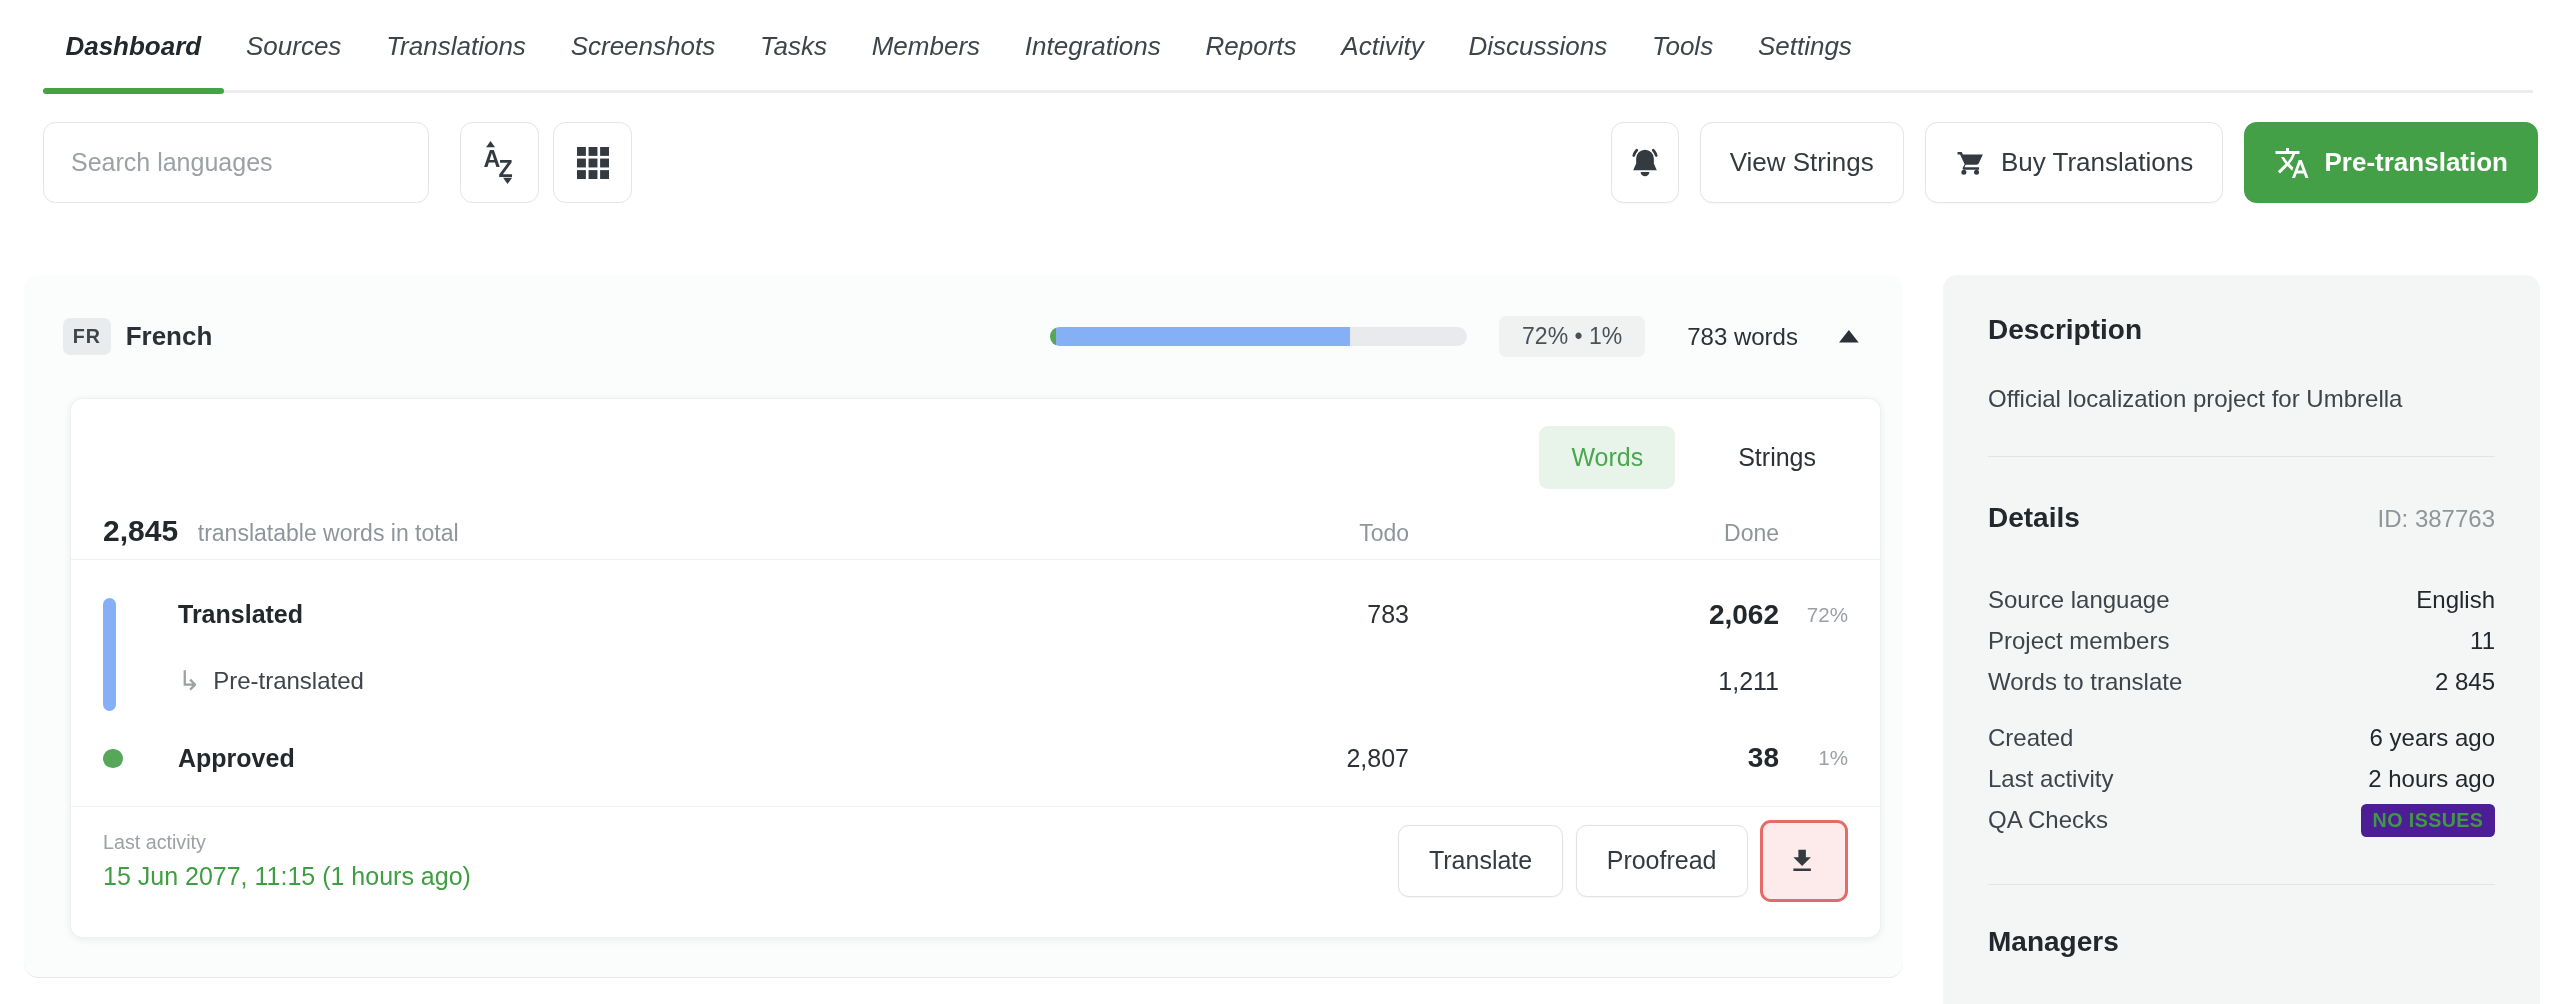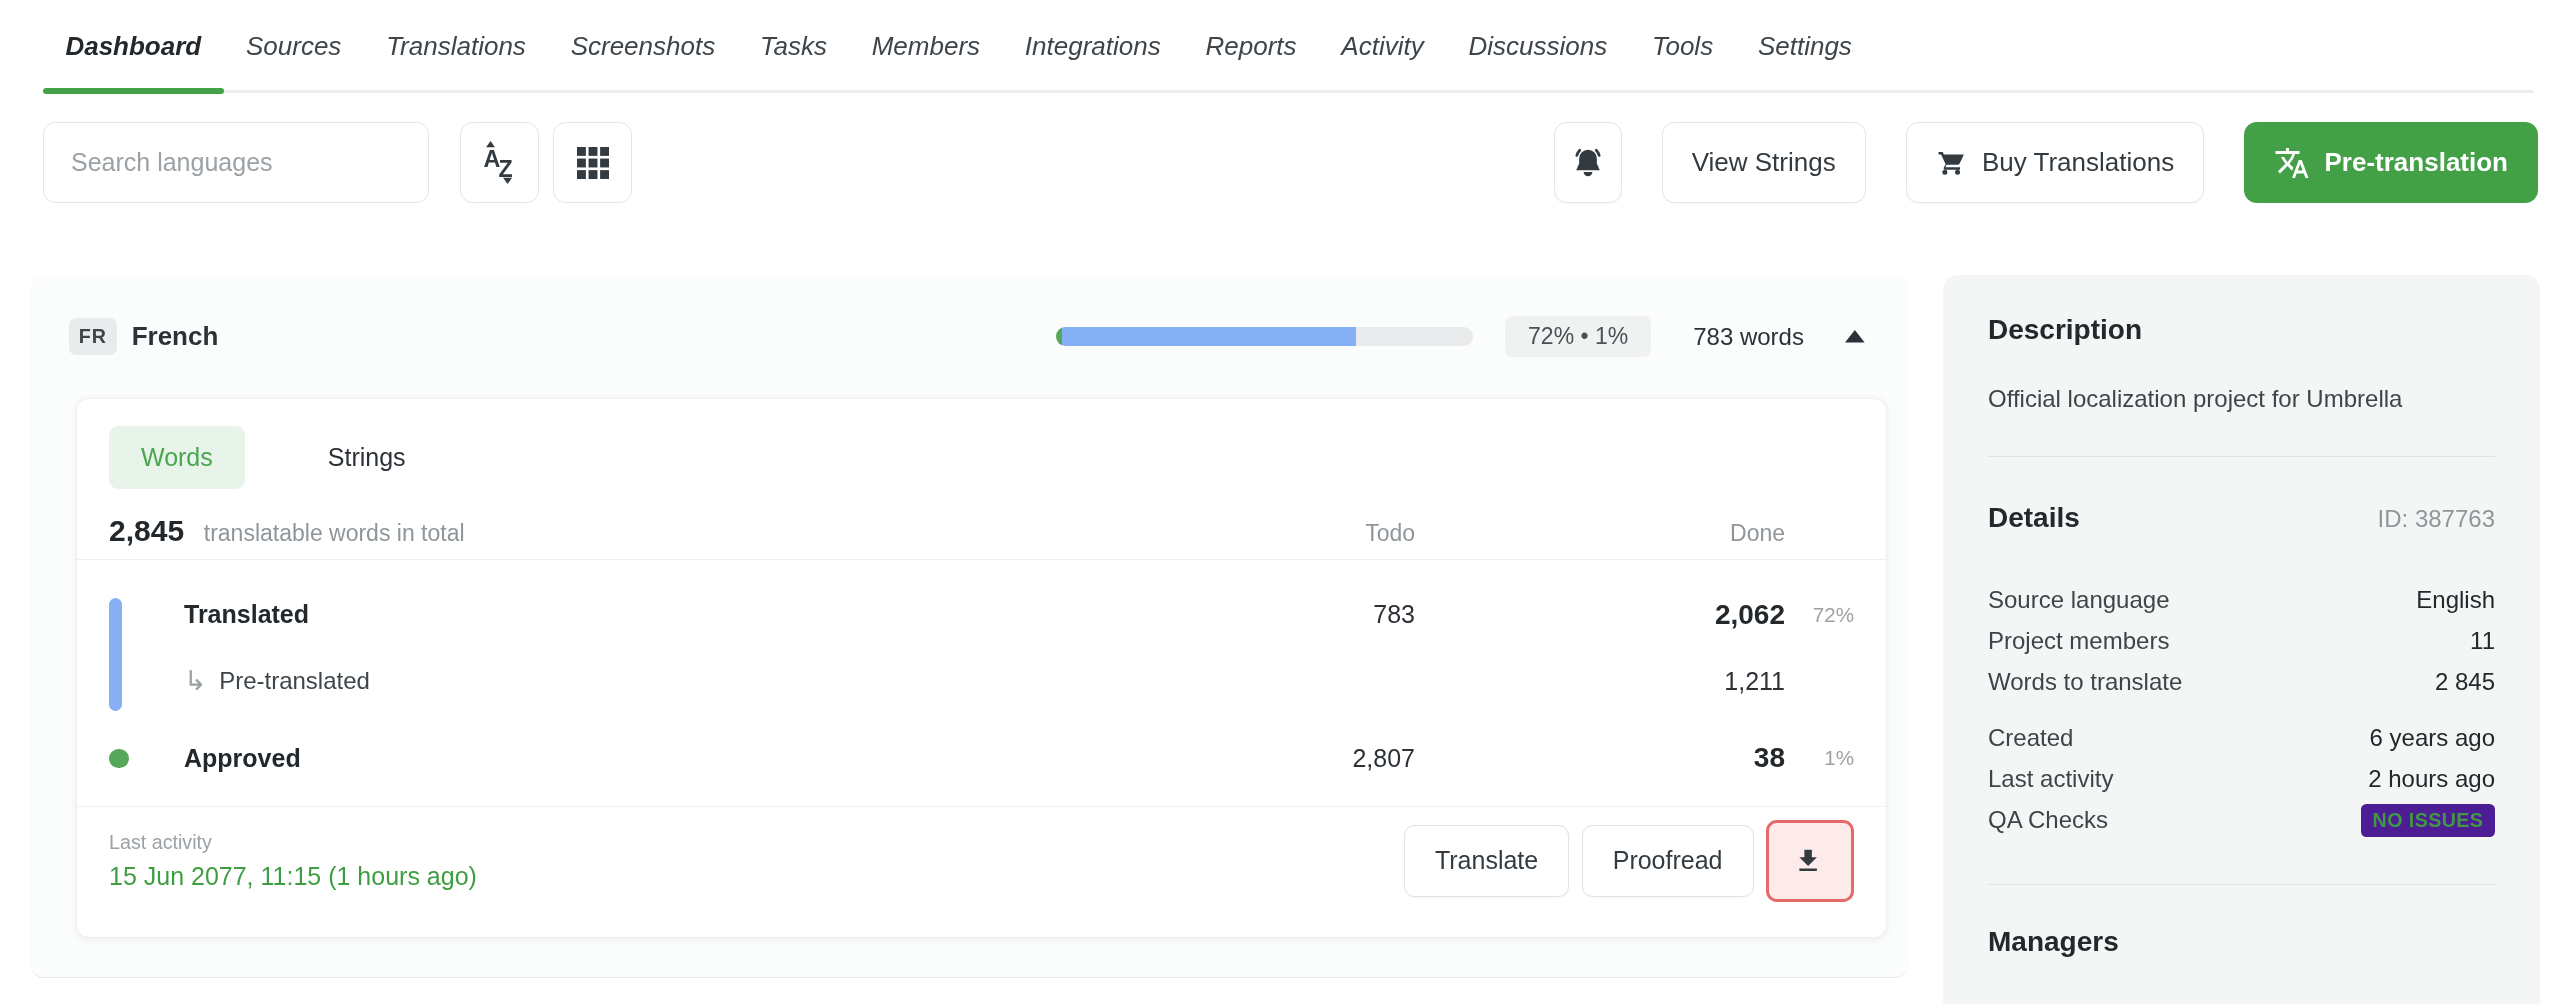--- a/index.html
+++ b/index.html
@@ -21,51 +21,51 @@
   .toolbar { position:absolute; top:122px; left:0; width:2576px; height:81px; }
   .search-input { position:absolute; left:43px; top:0; width:386px; height:81px;
               border:1.8px solid #e3e5e6; border-radius:12.5px; font-size:25px; padding:0 27px;
               color:#3e454a; outline:none; background:#fff;
               font-family:"Liberation Sans", sans-serif; }
   .search-input::placeholder { color:#9ba1a5; }
   .sq-btn { position:absolute; top:0; width:79px; height:81px; background:#fff;
               border:1.8px solid #e3e5e6; border-radius:12.5px; display:flex;
               align-items:center; justify-content:center; cursor:pointer; }
   .btn-sort { left:460px; } .btn-grid { left:553px; }
-  .right-tools { position:absolute; right:38px; top:0; display:flex; gap:40px; height:65px; }
+  .right-tools { position:absolute; right:38px; top:0; display:flex; gap:21px; height:65px; }
   .tool-btn { height:81px; background:#fff; border:1.8px solid #e3e5e6; border-radius:12.5px;
               display:flex; align-items:center; justify-content:center; gap:14.3px;
               font-size:26px; color:#343b40; padding:0 29px; cursor:pointer;
               box-shadow:0 0.9px 1.8px rgba(0,0,0,0.03); white-space:nowrap; }
   .tool-btn.icon-only { width:68px; padding:0; }
   .tool-btn.primary { background:#43a047; border-color:#43a047; color:#fff; font-weight:700; }
 
   
-  .lang-card { position:absolute; left:30px; top:275px; width:1879px; height:703px;
+  .lang-card { position:absolute; left:24px; top:275px; width:1879px; height:703px;
               background:#fbfcfc; border-radius:14.3px; border-bottom:1.8px solid #e6e7e8; }
   .lang-head { position:absolute; left:0; top:0; width:100%; height:123px; display:flex;
               align-items:center; padding:0 39px; cursor:pointer; }
   .lang-badge { background:#e9ebec; border-radius:7.2px; padding:7.2px 9.8px; font-size:19.7px;
               font-weight:700; letter-spacing:0.9px; color:#3e454a; }
   .lang-name { margin-left:15px; font-size:26px; font-weight:600; color:#2b3136; }
   .head-spacer { flex:1; }
   .progress { width:417px; height:19px; border-radius:9.8px; background:#e9eaeb;
               overflow:hidden; display:flex; }
   .progress .seg-approved { width:6.3px; height:100%; background:#57a75b; }
   .progress .seg-translated { width:294px; height:100%; background:#85b0f6; }
   .pct-badge { margin-left:32px; background:#f0f1f1; border-radius:7.2px; height:41px;
               display:flex; align-items:center; padding:0 23px; font-size:23px; color:#4a5156; }
   .words-count { margin-left:42px; font-size:24px; color:#2b3136; }
   .collapse-caret { margin-left:41px; margin-right:5.4px; display:flex; cursor:pointer; }
 
   
   .stats-card { position:absolute; left:46px; top:123px; width:1811px; height:540px;
               background:#fff; border-radius:12.5px; border:0.9px solid #eef0f0;
               box-shadow:0 1.8px 7.2px rgba(40,50,60,0.07); }
-  .tabs { display:flex; align-items:center; gap:51px; padding:27px 32px 0 32px; }
+  .tabs { display:flex; align-items:center; gap:31px; padding:27px 32px 0 32px;justify-content:flex-end; }
   .tab { height:63px; display:flex; align-items:center; padding:0 32px; font-size:25px;
               border-radius:9px; cursor:pointer; color:#2b3136; }
   .tab.selected { background:#e8f4e9; color:#4aa64f; }
   .totals-row { display:flex; align-items:baseline; padding:25px 32px 0 32px; height:66px; }
   .total-label-group { flex:1; display:flex; align-items:baseline; gap:19.7px; }
   .total-value { font-size:30px; font-weight:700; color:#23282c; }
   .total-caption { font-size:23px; color:#8f969a; }
   .col-todo { width:250px; text-align:right; } .col-done { width:370px; text-align:right; }
   .col-pct { width:69px; text-align:right; }
   .col-header { font-size:23px; color:#8f969a; }

